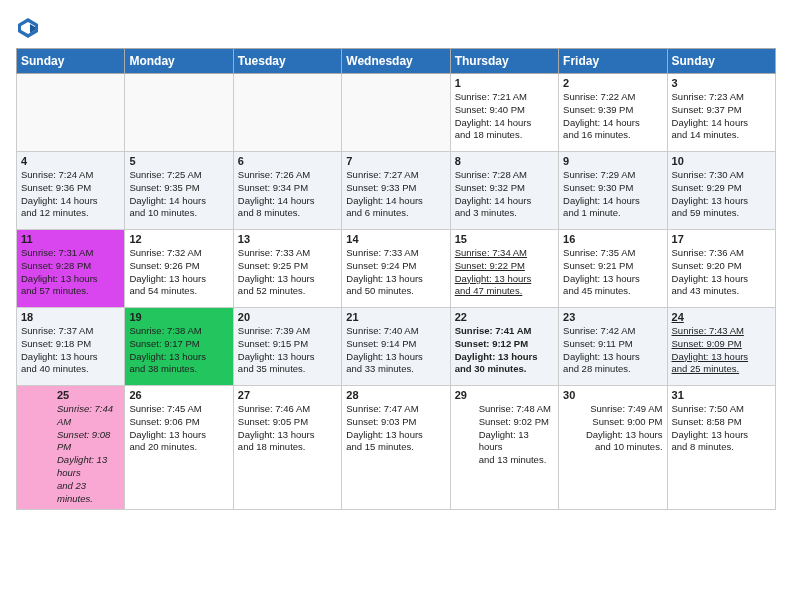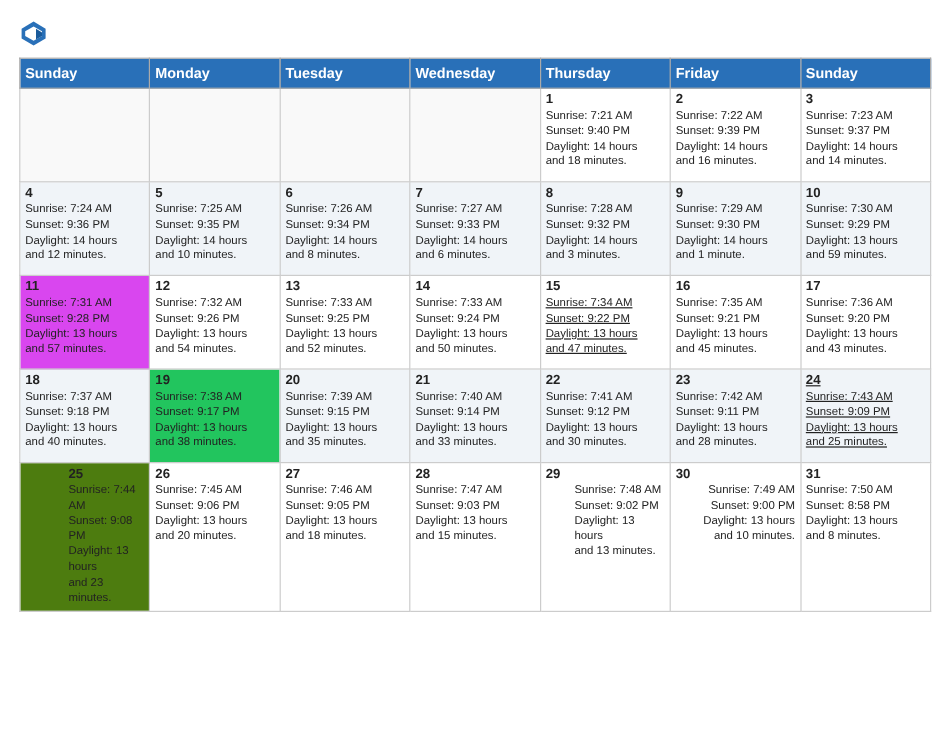--- a/index.html
+++ b/index.html
@@ -282,44 +282,44 @@
         </td>
         <td style="background: rgb(240, 244, 248);">
           <span class="day-num">21</span>
           <div class="day-info" style="white-space: pre-line;">Sunrise: 7:40 AM
 Sunset: 9:14 PM
 Daylight: 13 hours
 and 33 minutes.</div>
         </td>
         <td style="background: rgb(240, 244, 248);">
           <span class="day-num">22</span>
-          <div class="day-info" style="white-space: pre-line;">Sunrise: 7:41 AM
+          <div class="day-info" style="white-space: pre-line; font-weight: bold;">Sunrise: 7:41 AM
 Sunset: 9:12 PM
 Daylight: 13 hours
 and 30 minutes.</div>
         </td>
         <td style="background: rgb(240, 244, 248);">
           <span class="day-num">23</span>
           <div class="day-info" style="white-space: pre-line;">Sunrise: 7:42 AM
 Sunset: 9:11 PM
 Daylight: 13 hours
 and 28 minutes.</div>
         </td>
         <td style="background: rgb(240, 244, 248); text-decoration: underline;">
           <span class="day-num">24</span>
           <div class="day-info" style="white-space: pre-line;">Sunrise: 7:43 AM
 Sunset: 9:09 PM
 Daylight: 13 hours
 and 25 minutes.</div>
         </td>
       </tr>
       <tr>
-        <td style="background: #4d7c0f; padding-left: 40px;">
+        <td style="background: #f9a8d4; padding-left: 40px;">
           <span class="day-num">25</span>
-          <div class="day-info" style="white-space: pre-line;">Sunrise: 7:44 AM
+          <div class="day-info" style="white-space: pre-line; font-style: italic;">Sunrise: 7:44 AM
 Sunset: 9:08 PM
 Daylight: 13 hours
 and 23 minutes.</div>
         </td>
         <td style="background: rgb(255, 255, 255);">
           <span class="day-num">26</span>
           <div class="day-info" style="white-space: pre-line;">Sunrise: 7:45 AM
 Sunset: 9:06 PM
 Daylight: 13 hours
 and 20 minutes.</div>

